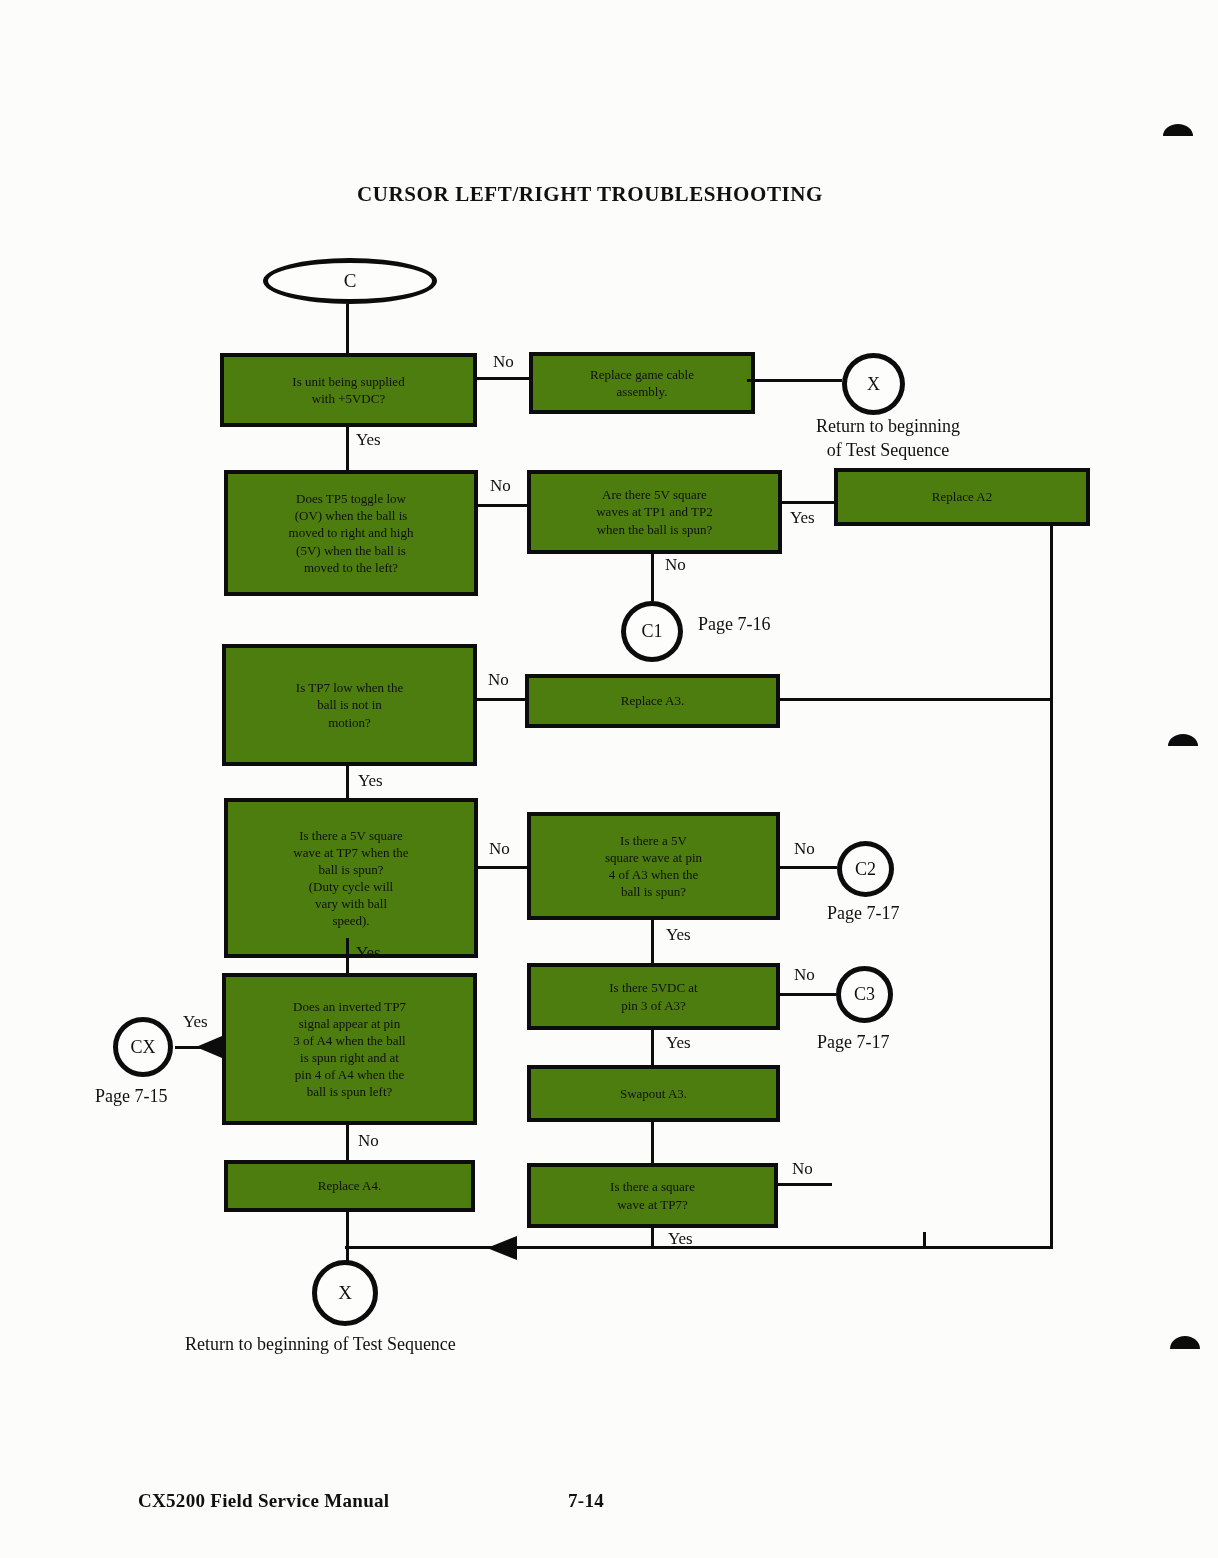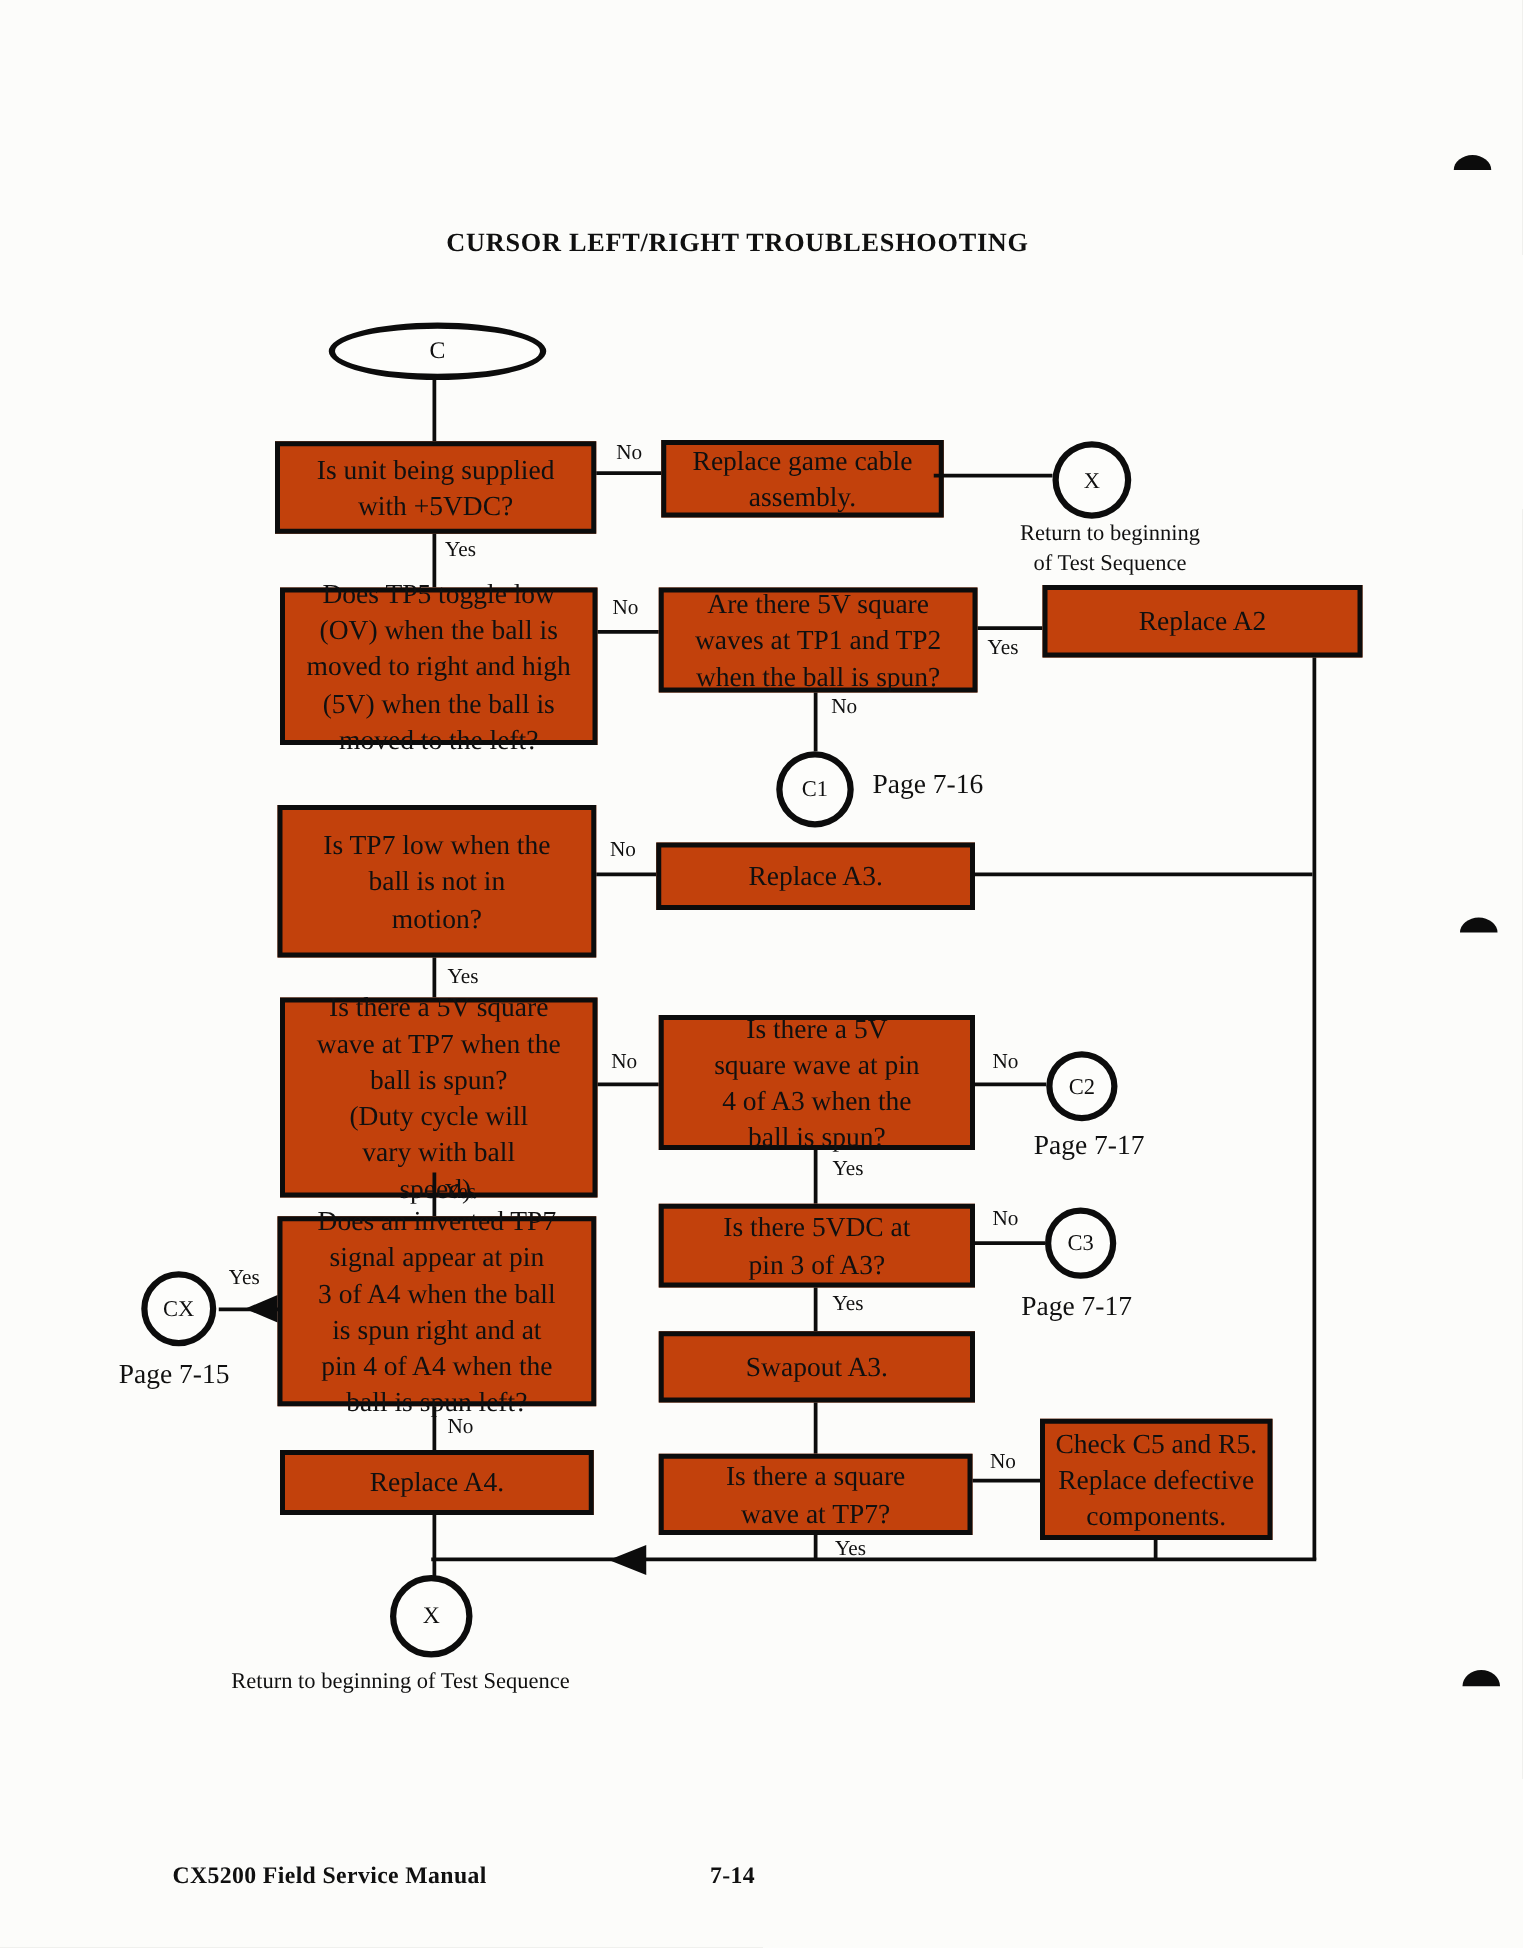--- a/index.html
+++ b/index.html
@@ -6,35 +6,35 @@
   #page{
     position:relative;width:1218px;height:1558px;background:#fcfcfa;
     font-family:"Liberation Serif","DejaVu Serif",serif;color:#101010;
     overflow:hidden;margin:0 auto;
   }
   .title{
     position:absolute;left:150px;top:182px;width:880px;text-align:center;
     font-size:21px;font-weight:700;letter-spacing:0.6px;
   }
   .box{
-    position:absolute;box-sizing:border-box;border:4px solid #0c0c0c;background:#c2410c;
+    position:absolute;box-sizing:border-box;border:4px solid #0c0c0c;background:#4d7c0f;
     display:flex;align-items:center;justify-content:center;text-align:center;
-    white-space:pre-line;font-size:22px;line-height:1.32;padding:6px 4px;
+    white-space:pre-line;font-size:13px;line-height:1.32;padding:6px 4px;
   }
   .circle{
     position:absolute;box-sizing:border-box;border:5px solid #0c0c0c;border-radius:50%;
     background:#fdfdfb;display:flex;align-items:center;justify-content:center;font-size:18px;
   }
   .ellipse{
     position:absolute;box-sizing:border-box;border:5px solid #0c0c0c;border-radius:50%;
     background:#fdfdfb;display:flex;align-items:center;justify-content:center;font-size:19px;
   }
   .hline,.vline{position:absolute;background:#0c0c0c;}
   .lbl{position:absolute;font-size:17px;line-height:1;}
-  .pageref{position:absolute;font-size:22px;line-height:1.2;}
+  .pageref{position:absolute;font-size:18px;line-height:1.2;}
   .cap{position:absolute;font-size:18px;white-space:pre-line;line-height:1.35;}
   .cap.center{text-align:center;}
   .arrow-left{
     position:absolute;width:0;height:0;
     border-top:11px solid transparent;border-bottom:11px solid transparent;
     border-right:28px solid #0c0c0c;
   }
   .mark{
     position:absolute;background:#0c0c0c;
     border-radius:50% 50% 0 0 / 100% 100% 0 0;
@@ -157,23 +157,20 @@
 
   <div class="lbl" style="left:358px;top:1132px;">No</div>
   <div class="vline" style="left:346px;top:1125px;width:3px;height:35px;"></div>
   <div class="box" style="left:224px;top:1160px;width:251px;height:52px;">Replace A4.</div>
   <div class="vline" style="left:346px;top:1212px;width:3px;height:50px;"></div>
 
   <div class="box" style="left:527px;top:1163px;width:251px;height:65px;">Is there a square
 wave at TP7?</div>
   <div class="lbl" style="left:792px;top:1160px;">No</div>
   <div class="hline" style="left:778px;top:1183px;width:54px;height:3px;"></div>
-  <div class="box" style="left:832px;top:1135px;width:186px;height:97px;">Check C5 and R5.
-Replace defective
-components.</div>
   <div class="vline" style="left:923px;top:1232px;width:3px;height:16px;"></div>
 
   <div class="lbl" style="left:668px;top:1230px;">Yes</div>
   <div class="vline" style="left:651px;top:1228px;width:3px;height:20px;"></div>
 
   <div class="hline" style="left:345px;top:1246px;width:708px;height:3px;"></div>
   <div class="arrow-left" style="left:487px;top:1236px;border-right-width:30px;border-top-width:12px;border-bottom-width:12px;"></div>
 
   <div class="circle" style="left:312px;top:1260px;width:66px;height:66px;font-size:19px;">
     <span>X</span>

